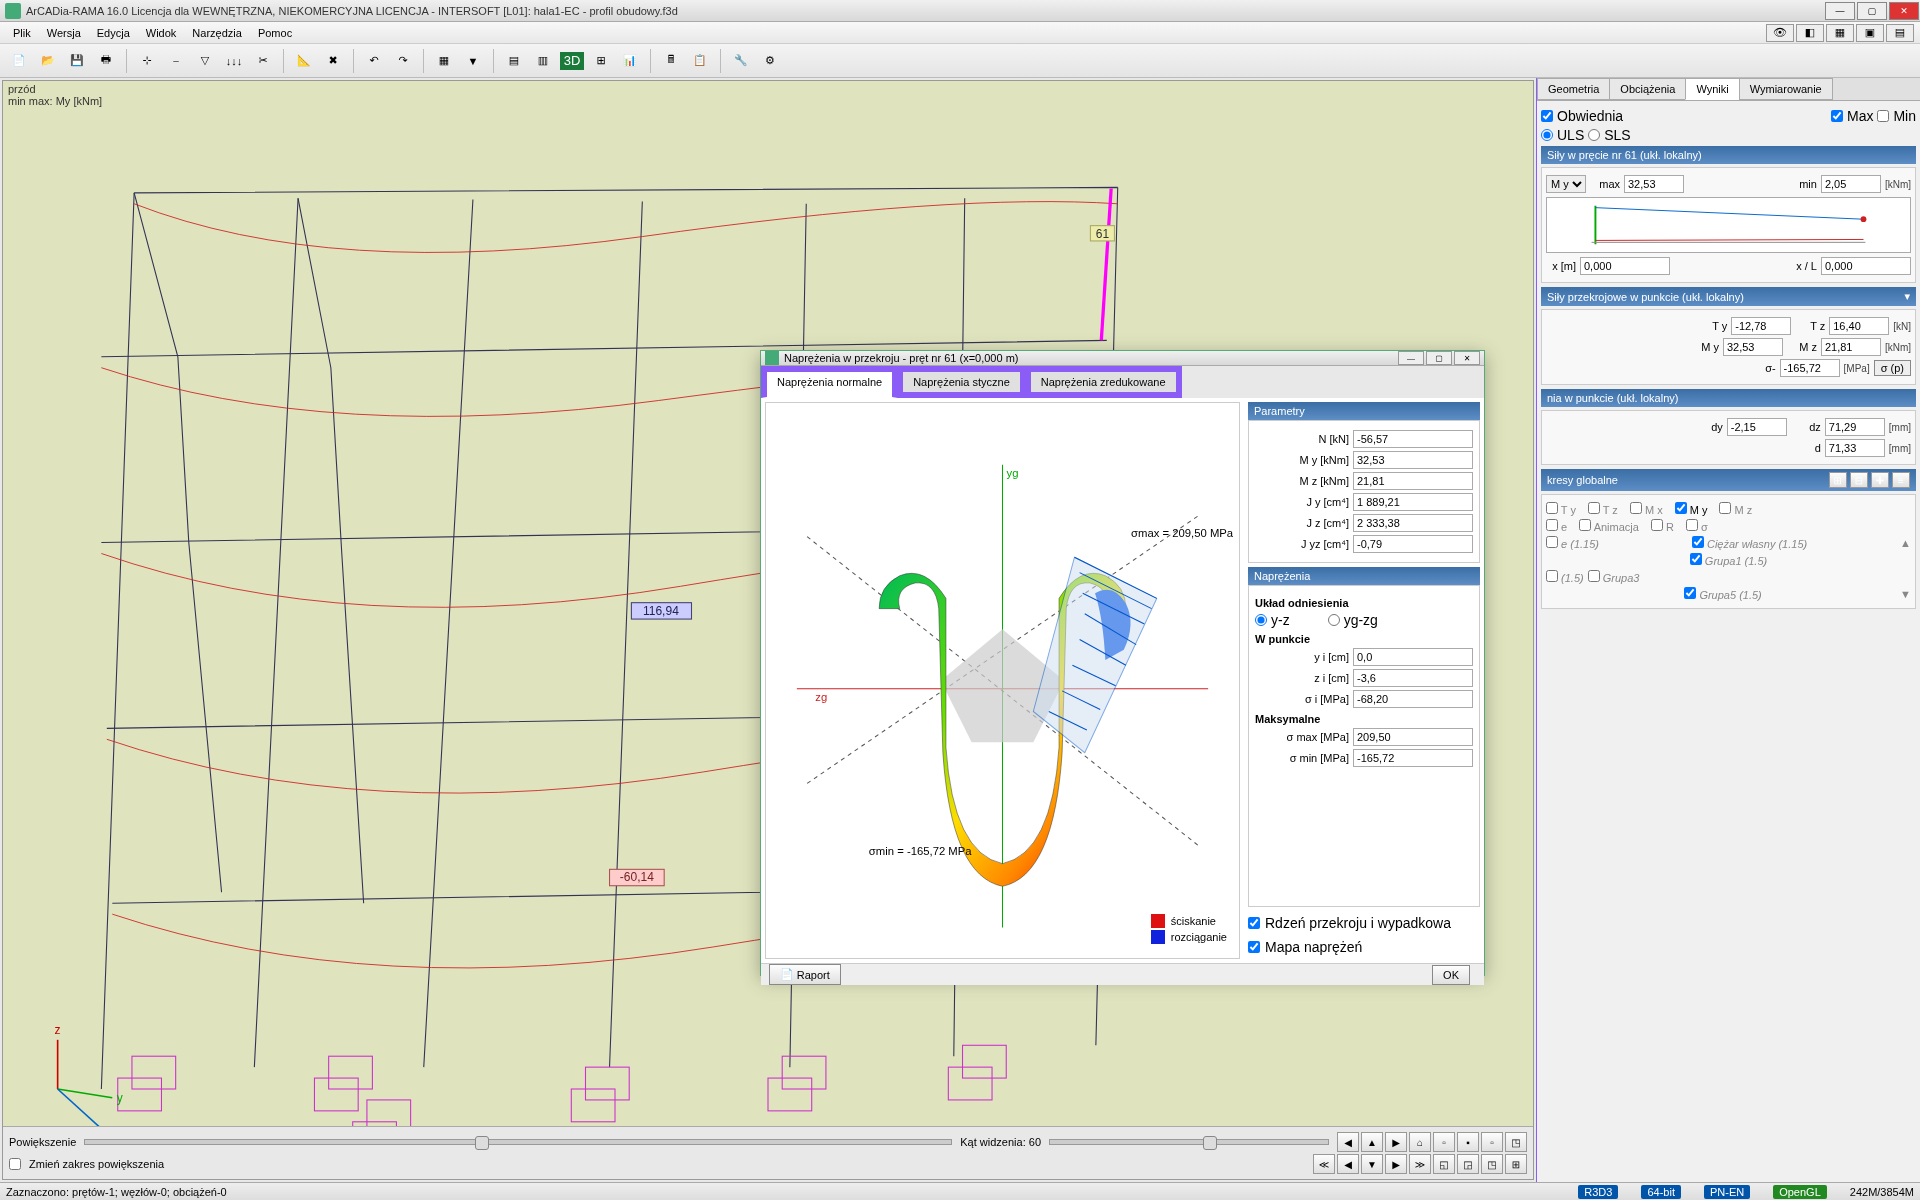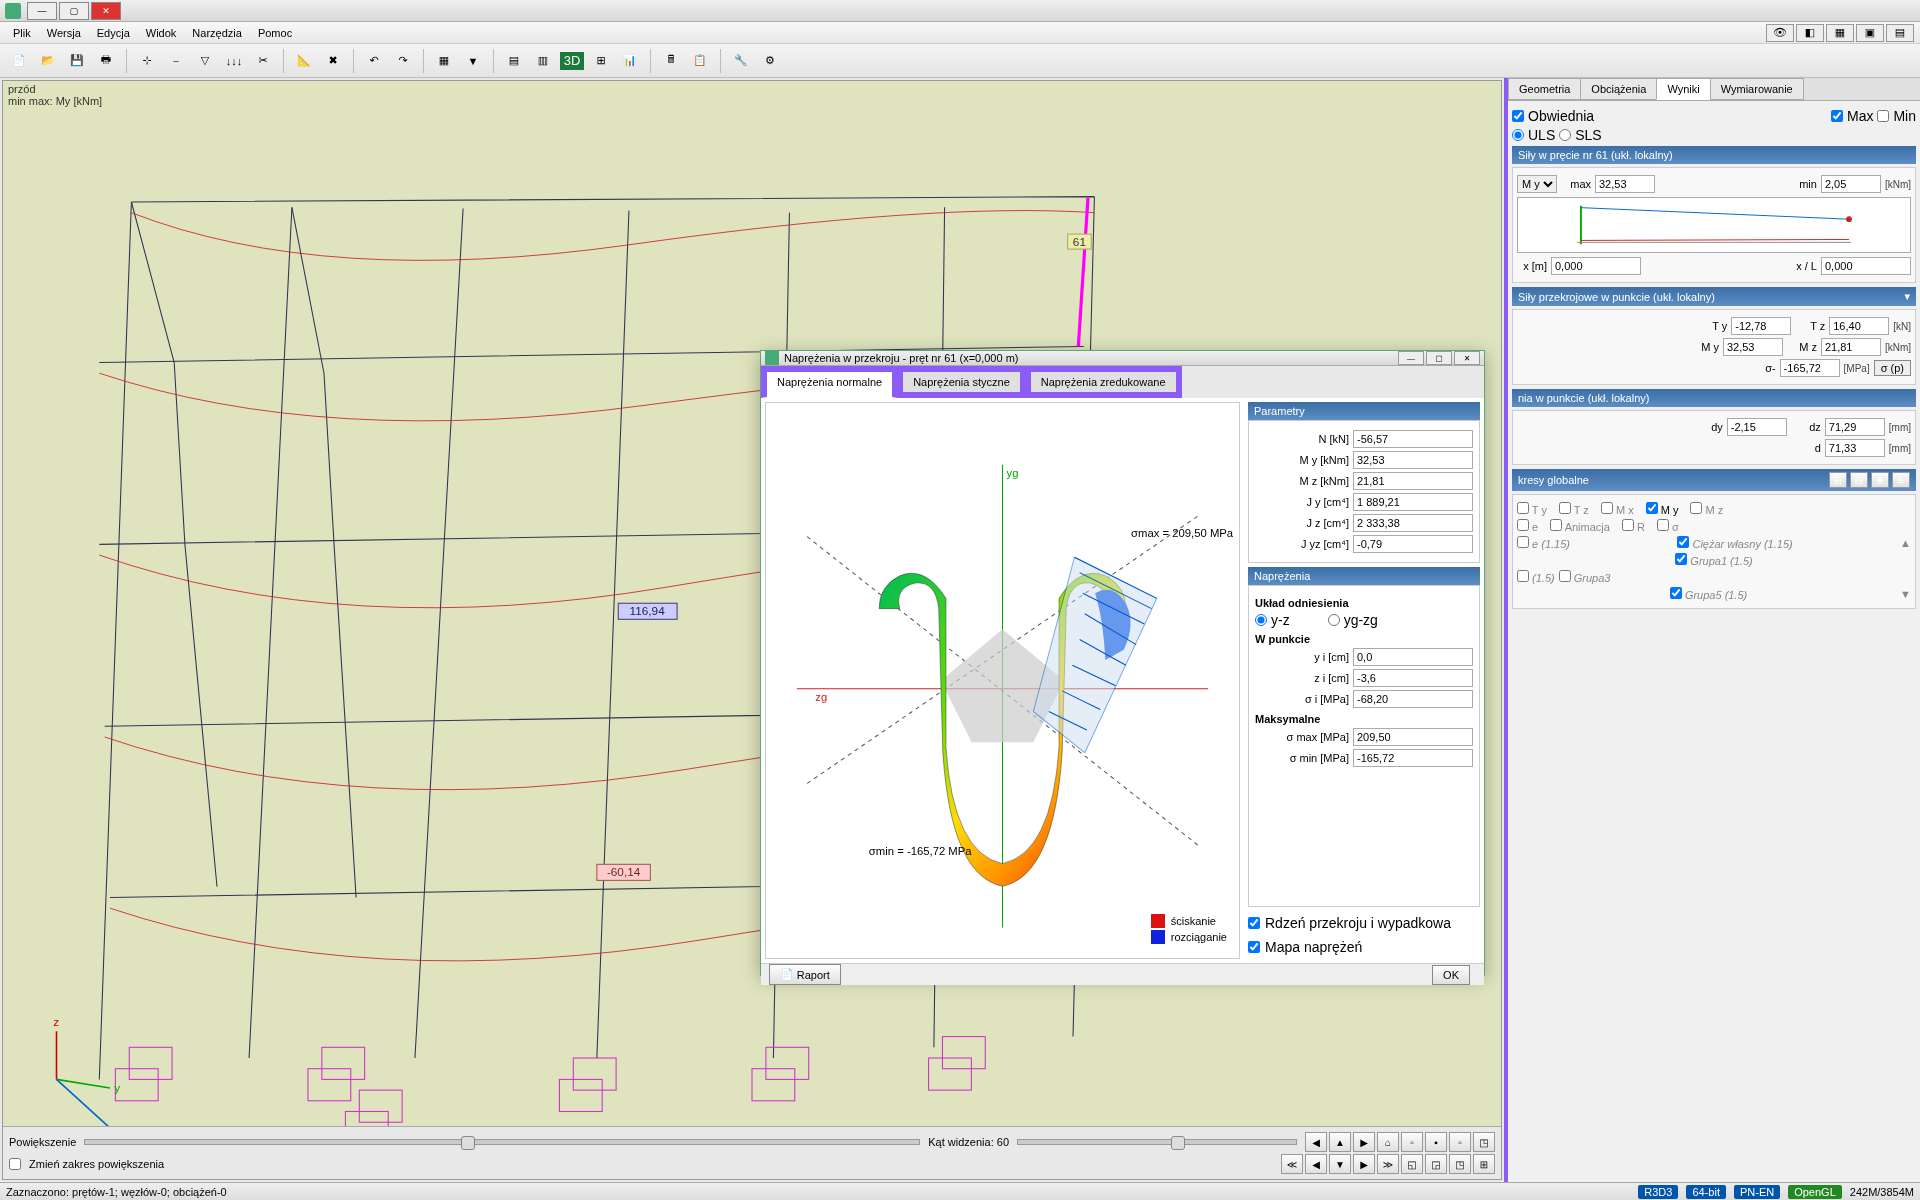--- a/index.html
+++ b/index.html
@@ -24,21 +24,21 @@
 .toolbar .tbtn { width: 26px; height: 26px; border: 1px solid transparent; display: flex; align-items: center; justify-content: center; cursor: pointer; border-radius: 2px; }
 .toolbar .sep { width: 1px; height: 24px; background: #bbb; margin: 0 4px; }
 .tico { width: 18px; height: 18px; display: flex; align-items: center; justify-content: center; }
 
 
 .main { display: flex; height: calc(1200px - 22px - 22px - 34px - 18px); }
 .canvas-area { flex: 1; position: relative; background: #e0e4be; border: 1px solid #999; margin: 2px; overflow: hidden; }
 .canvas-header { position: absolute; top: 2px; left: 5px; font-size: 10px; color: #333; z-index: 1; }
 .canvas-svg { width: 100%; height: 100%; }
 
-.right-panel { width: 416px; background: #f0f0f0; border-left: 4px solid #8b5cf6; display: flex; flex-direction: column; }
+.right-panel { width: 384px; background: #f0f0f0; border-left: 1px solid #8b5cf6; display: flex; flex-direction: column; }
 .tabs { display: flex; background: #e0e0e0; border-bottom: 1px solid #aaa; }
 .tab { padding: 4px 10px; border: 1px solid #aaa; background: #e8e8e8; margin-right: -1px; cursor: pointer; }
 .tab.active { background: #fff; border-bottom: 1px solid #fff; }
 
 .panel-body { flex: 1; overflow-y: auto; padding: 4px; }
 .row { display: flex; align-items: center; margin: 3px 0; gap: 4px; }
 .chk { width: 12px; height: 12px; }
 .radio { width: 12px; height: 12px; }
 label { font-size: 14px; }
 
@@ -83,33 +83,34 @@
 
 
 .canvas-bottom { position: absolute; bottom: 0; left: 0; right: 0; background: #e8e8e8; border-top: 1px solid #aaa; padding: 3px 6px; }
 .cbrow { display: flex; align-items: center; gap: 8px; margin: 2px 0; }
 .slider { flex: 1; height: 6px; background: #ccc; border: 1px solid #999; position: relative; }
 .slider .thumb { position: absolute; top: -4px; width: 14px; height: 14px; background: #ddd; border: 1px solid #888; border-radius: 3px; }
 .navbtns { display: flex; gap: 2px; }
 .navbtn { width: 22px; height: 20px; border: 1px solid #999; background: linear-gradient(#fdfdfd, #e0e0e0); display: flex; align-items: center; justify-content: center; cursor: pointer; font-size: 10px; }
 
 
-.statusbar { height: 18px; background: linear-gradient(#eee, #ddd); display: flex; align-items: center; padding: 0 6px; border-top: 1px solid #aaa; font-size: 10px; gap: 8px; }
+.statusbar { height: 18px; background: linear-gradient(#eee, #ddd); display: flex; align-items: center; padding: 0 6px; border-top: 1px solid #aaa; font-size: 10px; gap: 23px; }
 .statusbar .sfill { flex: 1; }
 .statusbar .badge { padding: 1px 6px; background: #0055aa; color: #fff; border-radius: 2px; }
 .statusbar .badge.g { background: #282; }
 
 
 svg { display: block; }
 </style>
 </head>
 <body>
 
 <div class="titlebar">
   <div class="icon"></div>
+  <div class="title">ArCADia-RAMA 16.0 Licencja dla WEWNĘTRZNA, NIEKOMERCYJNA LICENCJA - INTERSOFT [L01]: hala1-EC - profil obudowy.f3d</div>
   <div class="winbtns">
     <div class="winbtn">—</div>
     <div class="winbtn">▢</div>
     <div class="winbtn close">✕</div>
   </div>
 </div>
 
 <div class="menubar">
   <div class="item">Plik</div>
   <div class="item">Wersja</div>

